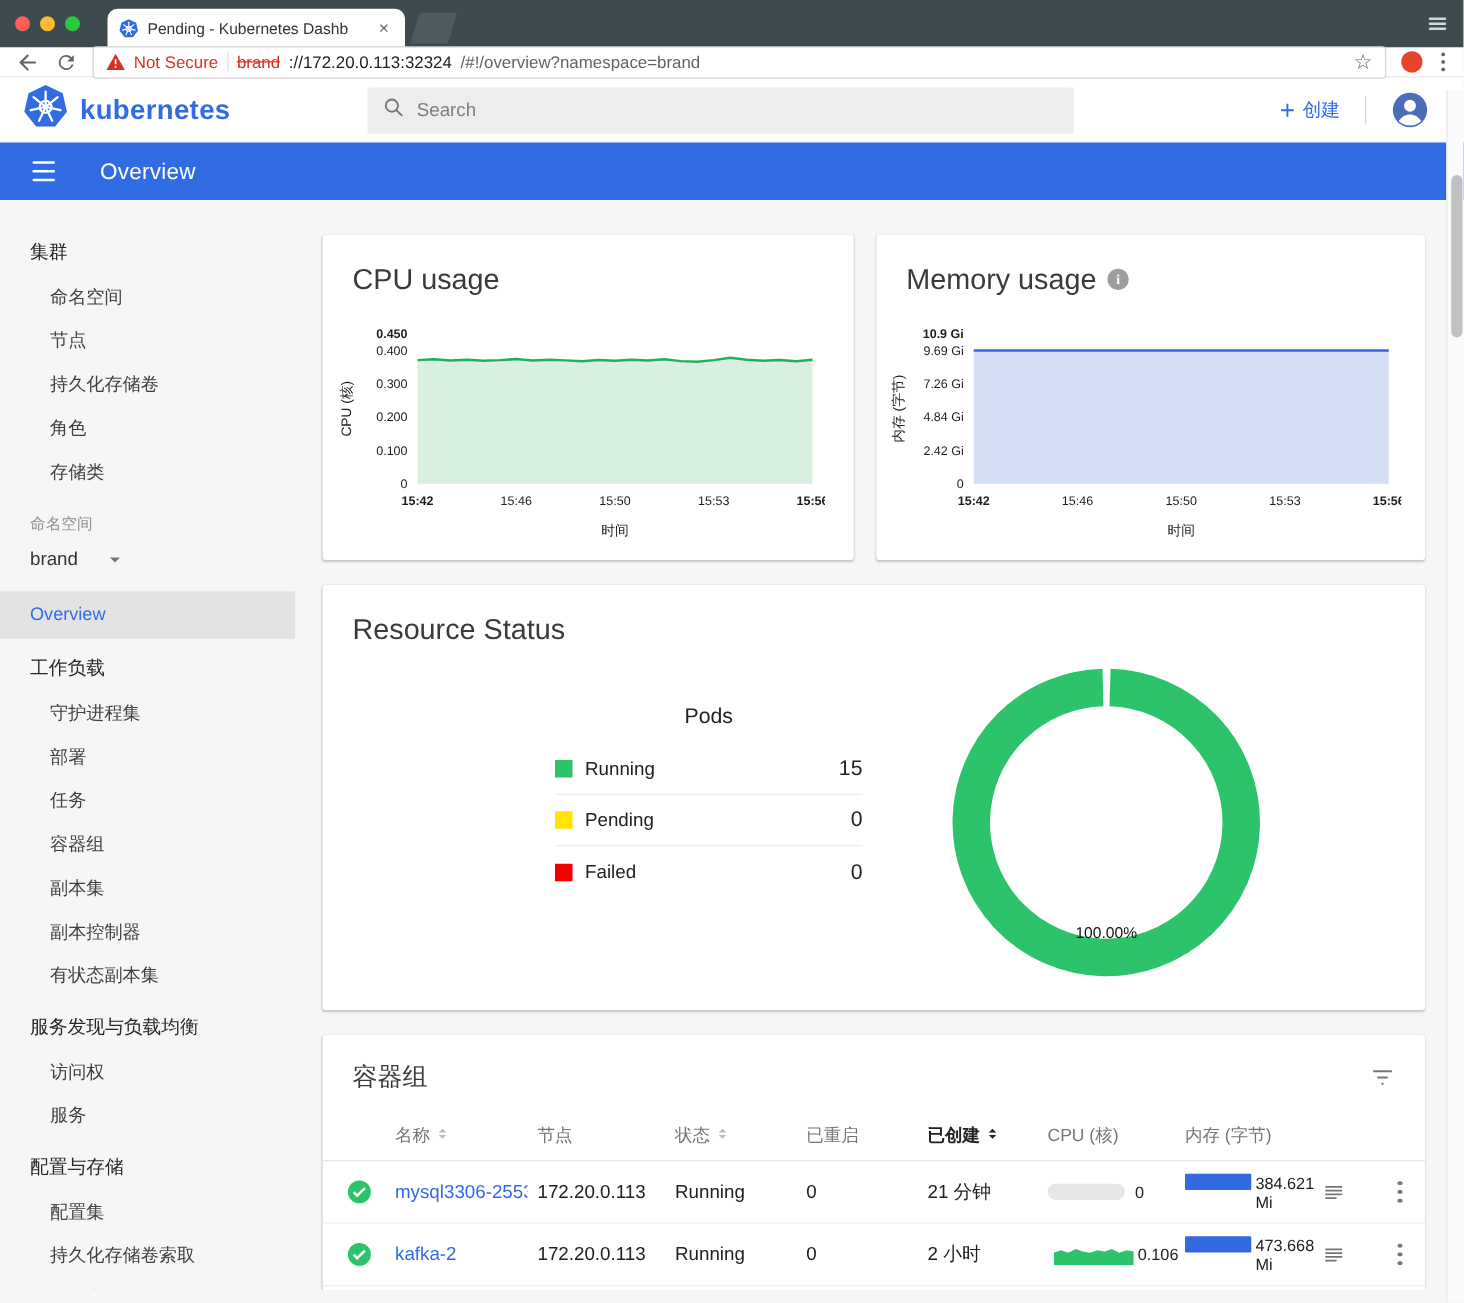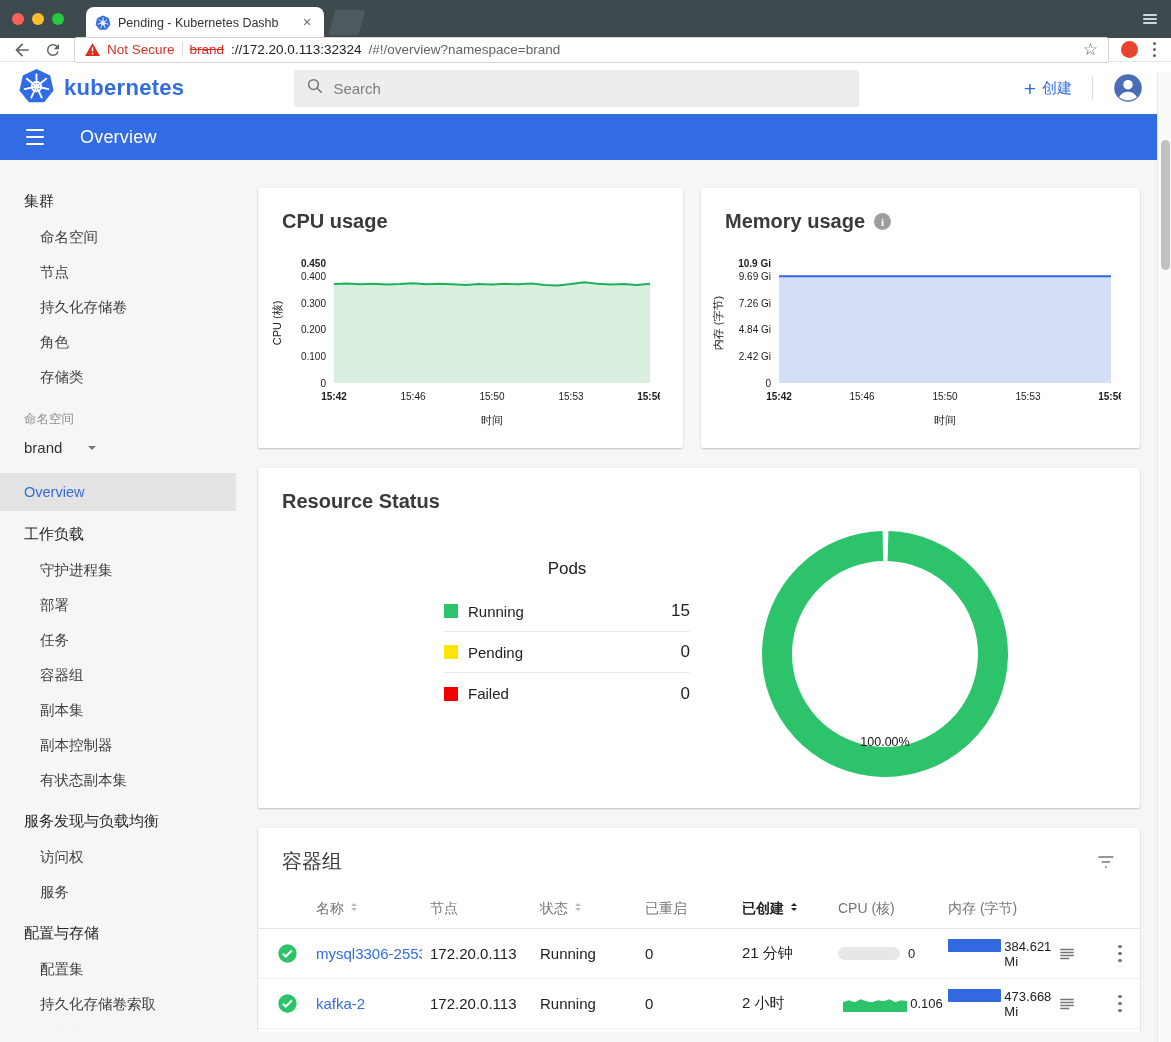--- a/index.html
+++ b/index.html
@@ -61,21 +61,21 @@
   .nav-header{padding:10px 24px 9px;font-size:15px;font-weight:400;color:#262626;margin-top:4px}
   .nav-item{padding:8px 24px 8px 40px;font-size:14.5px;color:#404040;cursor:pointer;white-space:nowrap}
   .ns-label{padding:16px 24px 2px;font-size:12.5px;color:#8f8f8f}
   .ns-select{padding:9px 24px;font-size:15px;color:#333;display:flex;align-items:center;cursor:pointer}
   .caret{width:0;height:0;border:4.5px solid transparent;border-top-color:#767676;margin-left:26px;margin-top:5px}
   .nav-item.selected{background:#e3e3e3;color:#326ce5;padding:11px 24px;margin:8px 0 4px}
 
   .main{flex:1;padding:28px 0 0 22px}
   .cards-row{display:flex;gap:18px}
   .card{background:#fff;border-radius:2px;box-shadow:0 1px 2px rgba(0,0,0,.2),0 0 1px rgba(0,0,0,.12)}
-  .card-title{font-size:20px;font-weight:700;color:#3a3a3a;padding:22px 24px 6px;display:flex;align-items:center;gap:9px}
+  .card-title{font-size:23px;font-weight:400;color:#3a3a3a;padding:22px 24px 6px;display:flex;align-items:center;gap:9px}
   .card-cpu{width:425px;height:260px}
   .card-mem{width:439px;height:260px}
   .card-cpu .chart-host{margin:12px 0 0 10px}
   .card-mem .chart-host{margin:12px 0 0 8px}
   .info-icon{width:17px;height:17px;border-radius:50%;background:#9e9e9e;color:#fff;font-size:11px;font-weight:700;display:inline-flex;align-items:center;justify-content:center;cursor:pointer}
   .info-icon::before{content:"i";font-family:"Liberation Serif",serif}
 
   .card-resource{width:882px;height:340px;margin-top:20px}
   .resource-body{display:flex;padding-top:6px}
   .legend-block{margin-left:186px;width:246px;margin-top:34px}

